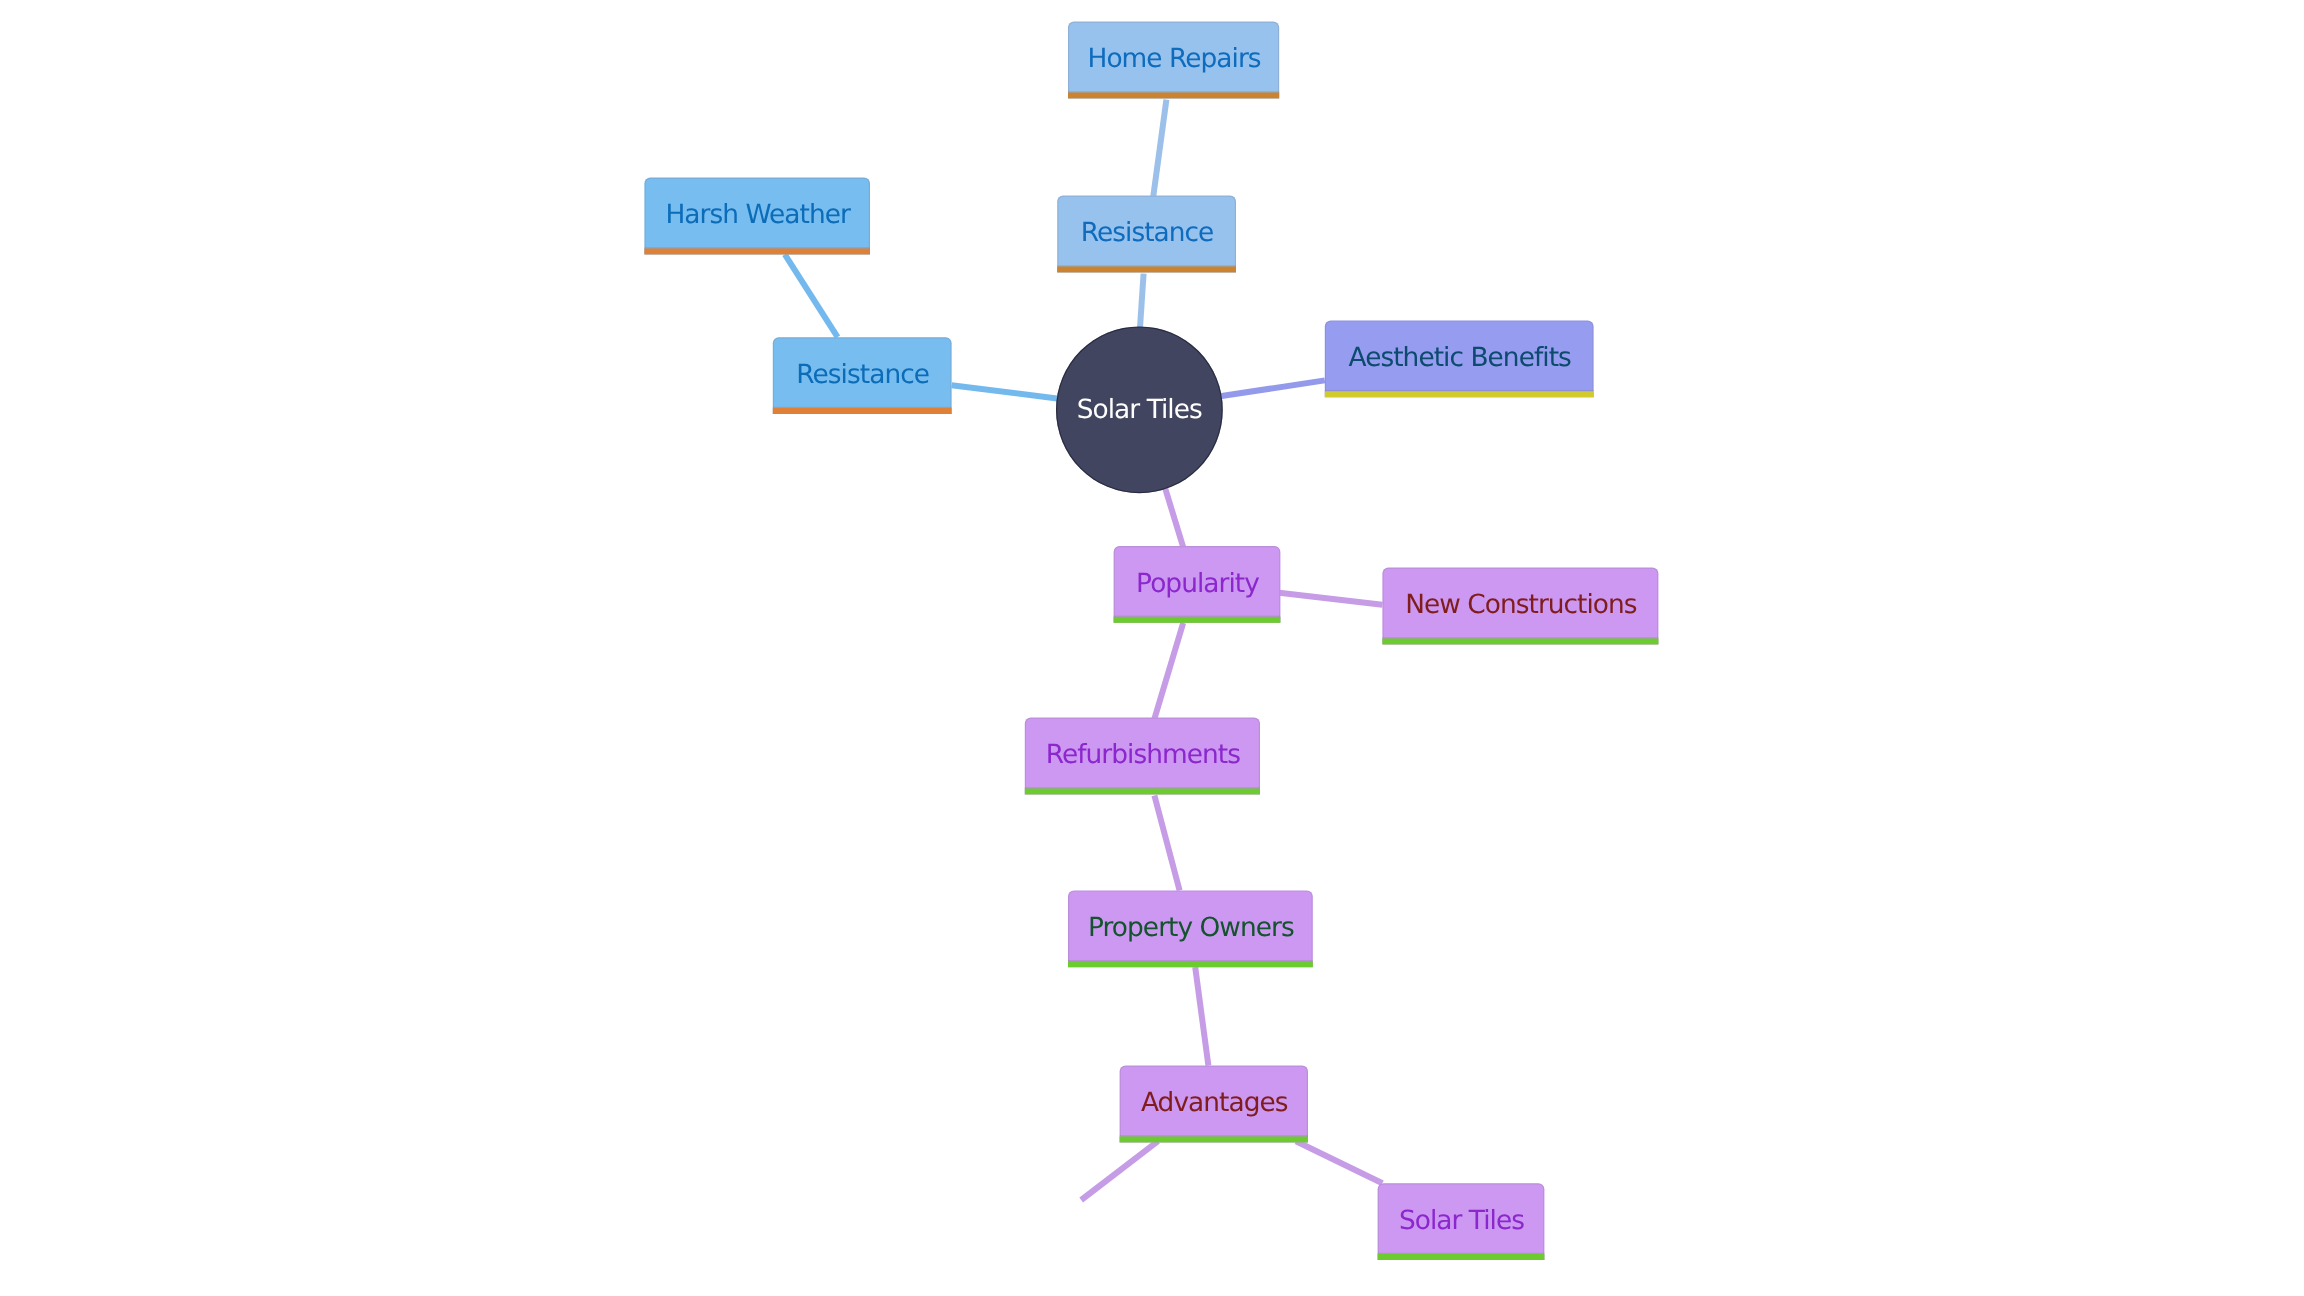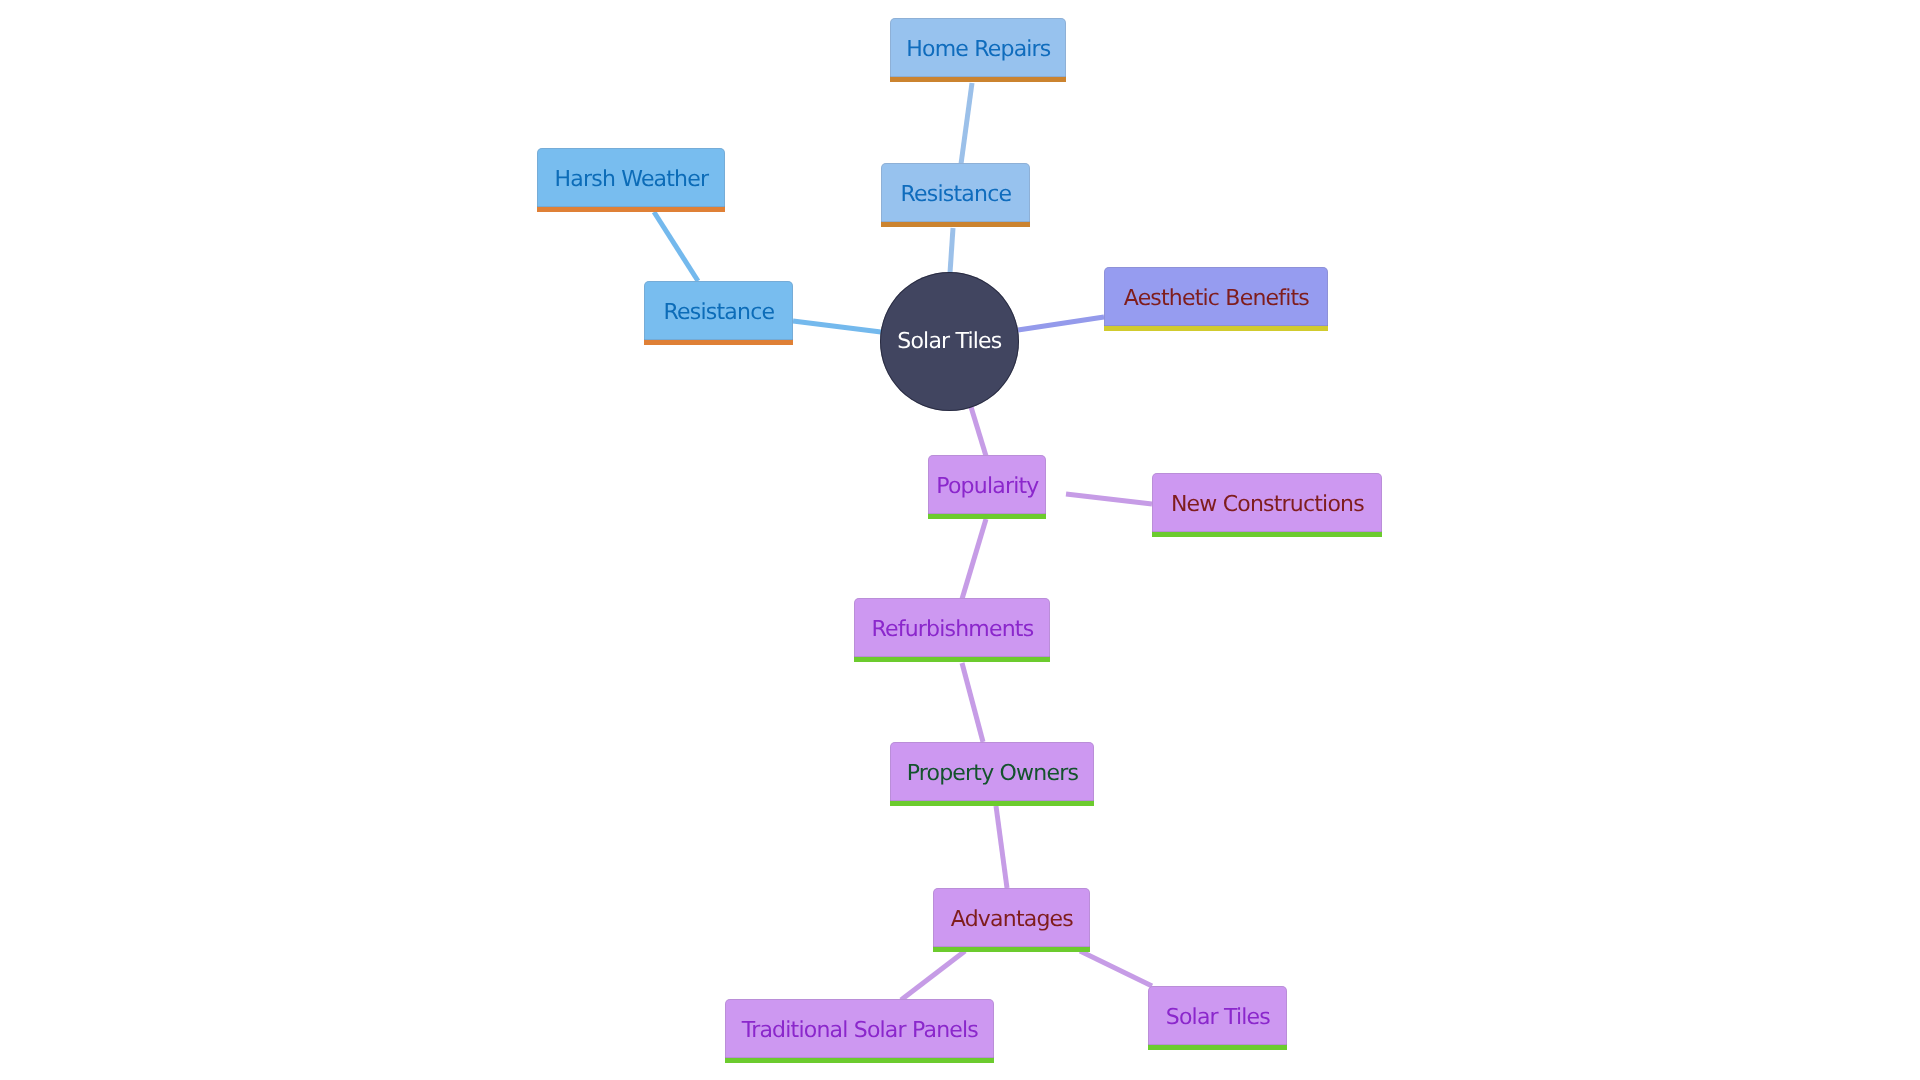--- a/index.html
+++ b/index.html
@@ -60,46 +60,42 @@
     <span class="underline" style="background: rgb(223, 128, 54);"></span>
   </div>
   <div class="node" style="left: 881px; top: 163px; width: 149px; height: 64px; background: rgb(151, 194, 238); color: rgb(15, 108, 189);">
     <span class="nlabel">Resistance</span>
     <span class="underline" style="background: rgb(203, 131, 47);"></span>
   </div>
   <div class="node" style="left: 644px; top: 281px; width: 149px; height: 64px; background: rgb(120, 189, 239); color: rgb(12, 108, 184);">
     <span class="nlabel">Resistance</span>
     <span class="underline" style="background: rgb(223, 128, 54);"></span>
   </div>
-  <div class="node" style="left: 1104px; top: 267px; width: 224px; height: 64px; background: rgb(150, 156, 240); color: #7f1d1d;">
+  <div class="node" style="left: 1104px; top: 267px; width: 224px; height: 64px; background: rgb(150, 156, 240); color: #0c4a6e;">
     <span class="nlabel">Aesthetic Benefits</span>
     <span class="underline" style="background: rgb(209, 203, 46);"></span>
   </div>
-  <div class="node" style="left: 928px; top: 455px; width: 118px; height: 64px; background: rgb(205, 152, 241); color: rgb(139, 39, 204);">
+  <div class="node" style="left: 928px; top: 455px; width: 139px; height: 64px; background: rgb(205, 152, 241); color: rgb(139, 39, 204);">
     <span class="nlabel">Popularity</span>
     <span class="underline" style="background: rgb(108, 203, 46);"></span>
   </div>
   <div class="node" style="left: 1152px; top: 473px; width: 230px; height: 64px; background: rgb(205, 152, 241); color: #7f1d1d;">
     <span class="nlabel">New Constructions</span>
     <span class="underline" style="background: rgb(108, 203, 46);"></span>
   </div>
   <div class="node" style="left: 854px; top: 598px; width: 196px; height: 64px; background: rgb(205, 152, 241); color: rgb(139, 39, 204);">
     <span class="nlabel">Refurbishments</span>
     <span class="underline" style="background: rgb(108, 203, 46);"></span>
   </div>
   <div class="node" style="left: 890px; top: 742px; width: 204px; height: 64px; background: rgb(205, 152, 241); color: #14532d;">
     <span class="nlabel">Property Owners</span>
     <span class="underline" style="background: rgb(108, 203, 46);"></span>
   </div>
   <div class="node" style="left: 933px; top: 888px; width: 157px; height: 64px; background: rgb(205, 152, 241); color: #7f1d1d;">
     <span class="nlabel">Advantages</span>
     <span class="underline" style="background: rgb(108, 203, 46);"></span>
   </div>
-  <div class="node" style="left: 725px; top: 999px; width: 269px; height: 64px; background: rgb(205, 152, 241); color: rgb(139, 39, 204);">
-    <span class="nlabel">Traditional Solar Panels</span>
-    <span class="underline" style="background: rgb(108, 203, 46);"></span>
-  </div>
   <div class="node" style="left: 1148px; top: 986px; width: 139px; height: 64px; background: rgb(205, 152, 241); color: rgb(139, 39, 204);">
     <span class="nlabel">Solar Tiles</span>
     <span class="underline" style="background: rgb(108, 203, 46);"></span>
   </div>
 
 </div>
 
 </body></html>

